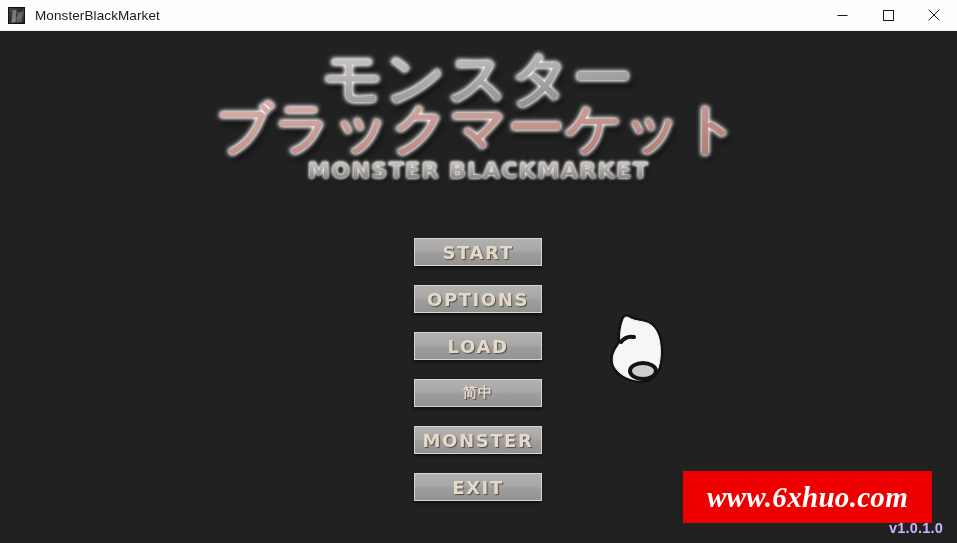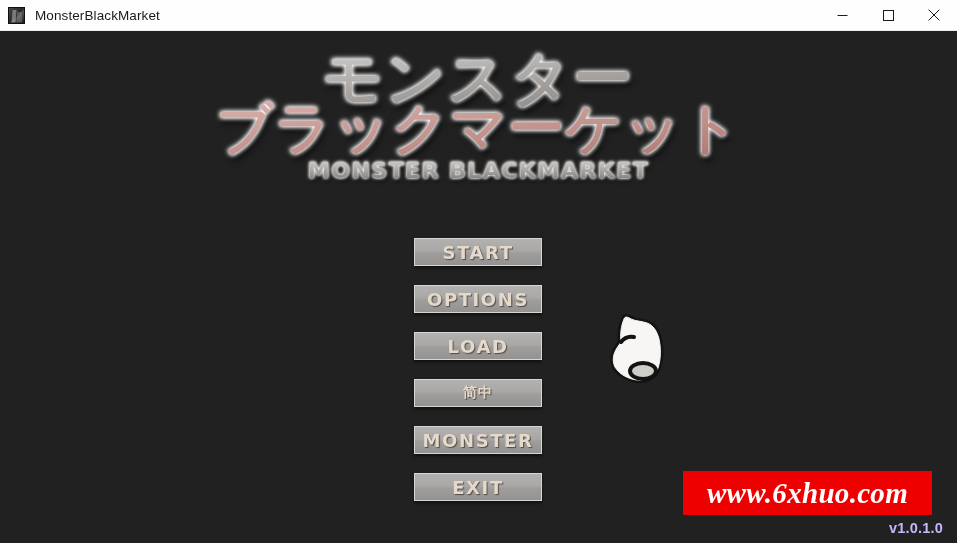--- a/index.html
+++ b/index.html
@@ -212,21 +212,21 @@
     height: 78px;
     pointer-events: none;
   }
 
   
   .watermark {
     position: absolute;
     left: 683px;
     top: 440px;
     width: 249px;
-    height: 44px;
+    height: 52px;
     background: #ee0000;
     display: flex;
     align-items: center;
     justify-content: center;
   }
   .watermark-text {
     font-family: "Liberation Serif", serif;
     font-style: italic;
     font-weight: bold;
     font-size: 29px;

